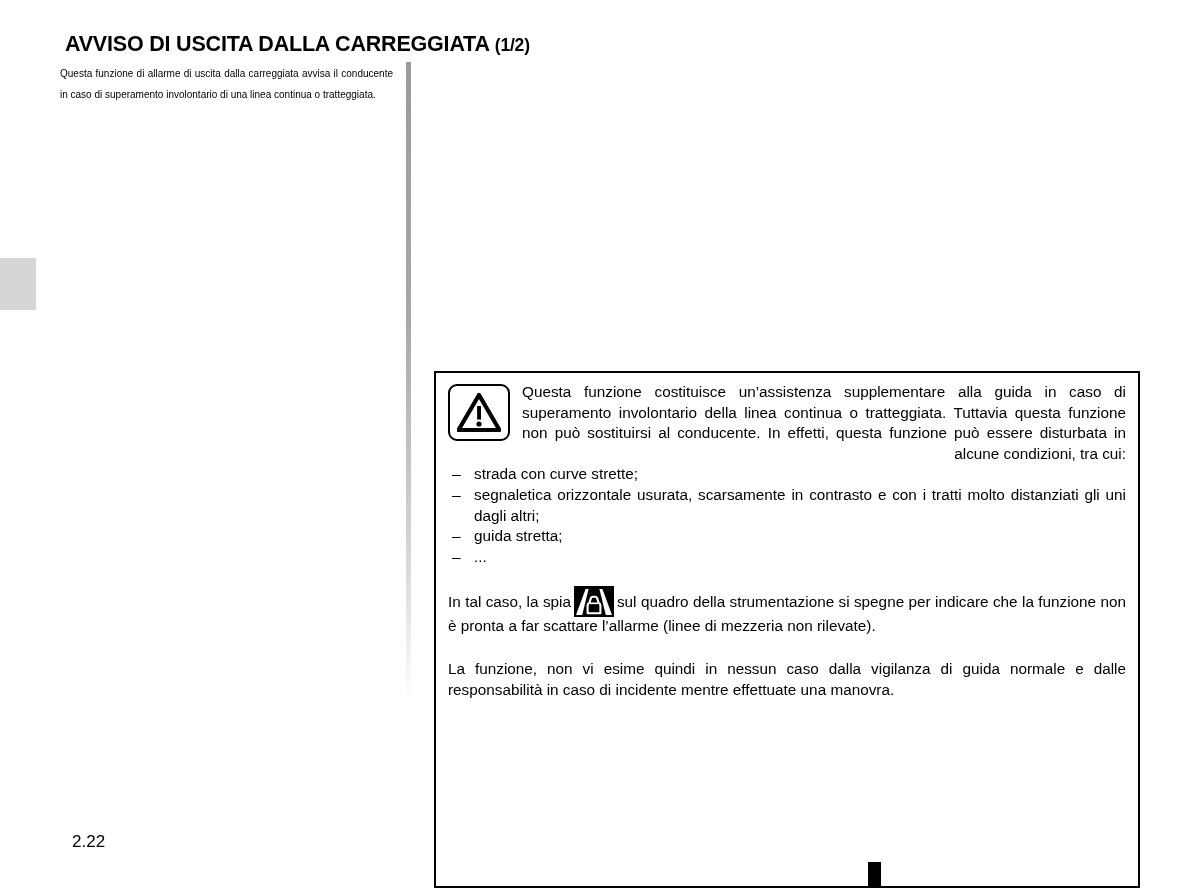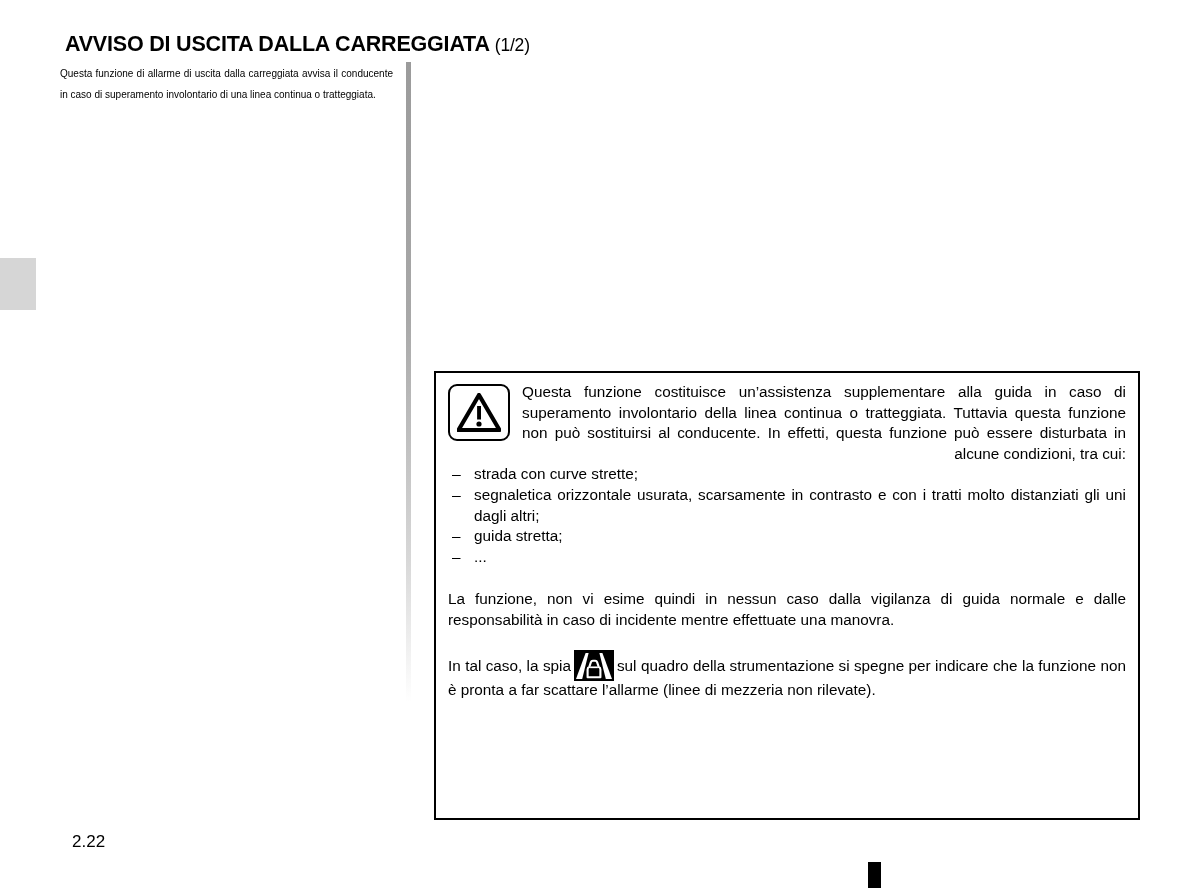--- a/index.html
+++ b/index.html
@@ -32,21 +32,21 @@
     position: absolute;
     left: 65px;
     top: 18px;
     font-size: 21.5px;
     font-weight: bold;
     letter-spacing: -0.2px;
     white-space: nowrap;
   }
   .page-title .part-label {
     font-size: 17.5px;
-    font-weight: normal;
+    font-weight: bold;
   }
 
   
   .left-col {
     position: absolute;
     left: 60px;
     top: 63px;
     width: 333px;
     font-size: 10px;
     line-height: 21.2px;
@@ -65,21 +65,21 @@
     height: 640px;
     background: linear-gradient(to bottom, #9b9b9b 0%, #a8a8a8 40%, #d8d8d8 78%, #ffffff 100%);
   }
 
   
   .warning-box {
     position: absolute;
     left: 434px;
     top: 371px;
     width: 706px;
-    height: 449px;
+    height: 517px;
     border: 2px solid #000000;
     box-sizing: border-box;
   }
 
   .warn-head {
     position: relative;
     padding: 9px 12px 0 12px;
   }
 
   .warn-icon {
@@ -190,25 +190,25 @@
 
   <ul class="warn-list">
     <li><span class="dash">–</span></li>
     <li><span class="dash">–</span><span>strada con curve strette;</span></li>
     <li><span class="dash">–</span></li>
     <li><span class="dash">–</span><span>segnaletica orizzontale usurata, scarsamente in contrasto e con i tratti molto distanziati gli uni dagli altri;</span></li>
     <li><span class="dash">–</span><span>guida stretta;</span></li>
     <li><span class="dash">–</span><span>...</span></li>
   </ul>
 
-  <p class="warn-para final-para">La funzione, non vi esime quindi in nessun caso dalla vigilanza di guida normale e dalle responsabilità in caso di incidente mentre effettuate una manovra.</p>
-
   <p class="warn-para spia-para"><span>In tal caso, la spia</span><span class="lane-icon"><svg width="40" height="31" viewBox="0 0 40 31" aria-hidden="true">
           <rect x="0" y="0" width="40" height="31" fill="#000"></rect>
           <polygon points="2.0,29.0 8.2,29.0 14.6,3.0 11.6,3.0" fill="#fff"></polygon>
           <polygon points="38.0,29.0 31.8,29.0 25.4,3.0 28.4,3.0" fill="#fff"></polygon>
           <path d="M13.6 27.2 L13.6 19.6 C13.6 18.2 14.3 17.4 15.2 17.1 L16.9 12.2 C17.2 11.3 17.9 10.8 18.8 10.8 L21.2 10.8 C22.1 10.8 22.8 11.3 23.1 12.2 L24.8 17.1 C25.7 17.4 26.4 18.2 26.4 19.6 L26.4 27.2 Z" fill="none" stroke="#fff" stroke-width="2.1" stroke-linejoin="round"></path>
           <path d="M16.1 17.3 L23.9 17.3" stroke="#fff" stroke-width="1.7"></path>
         </svg></span><span>sul quadro della strumentazione si spegne per indicare che la funzione non è pronta a far scattare l’allarme (linee di mezzeria non rilevate).</span></p>
+
+  <p class="warn-para final-para">La funzione, non vi esime quindi in nessun caso dalla vigilanza di guida normale e dalle responsabilità in caso di incidente mentre effettuate una manovra.</p>
 </div>
 
 <div class="page-number">2.22</div>
 <div class="bottom-mark"></div>
 
 </body></html>

